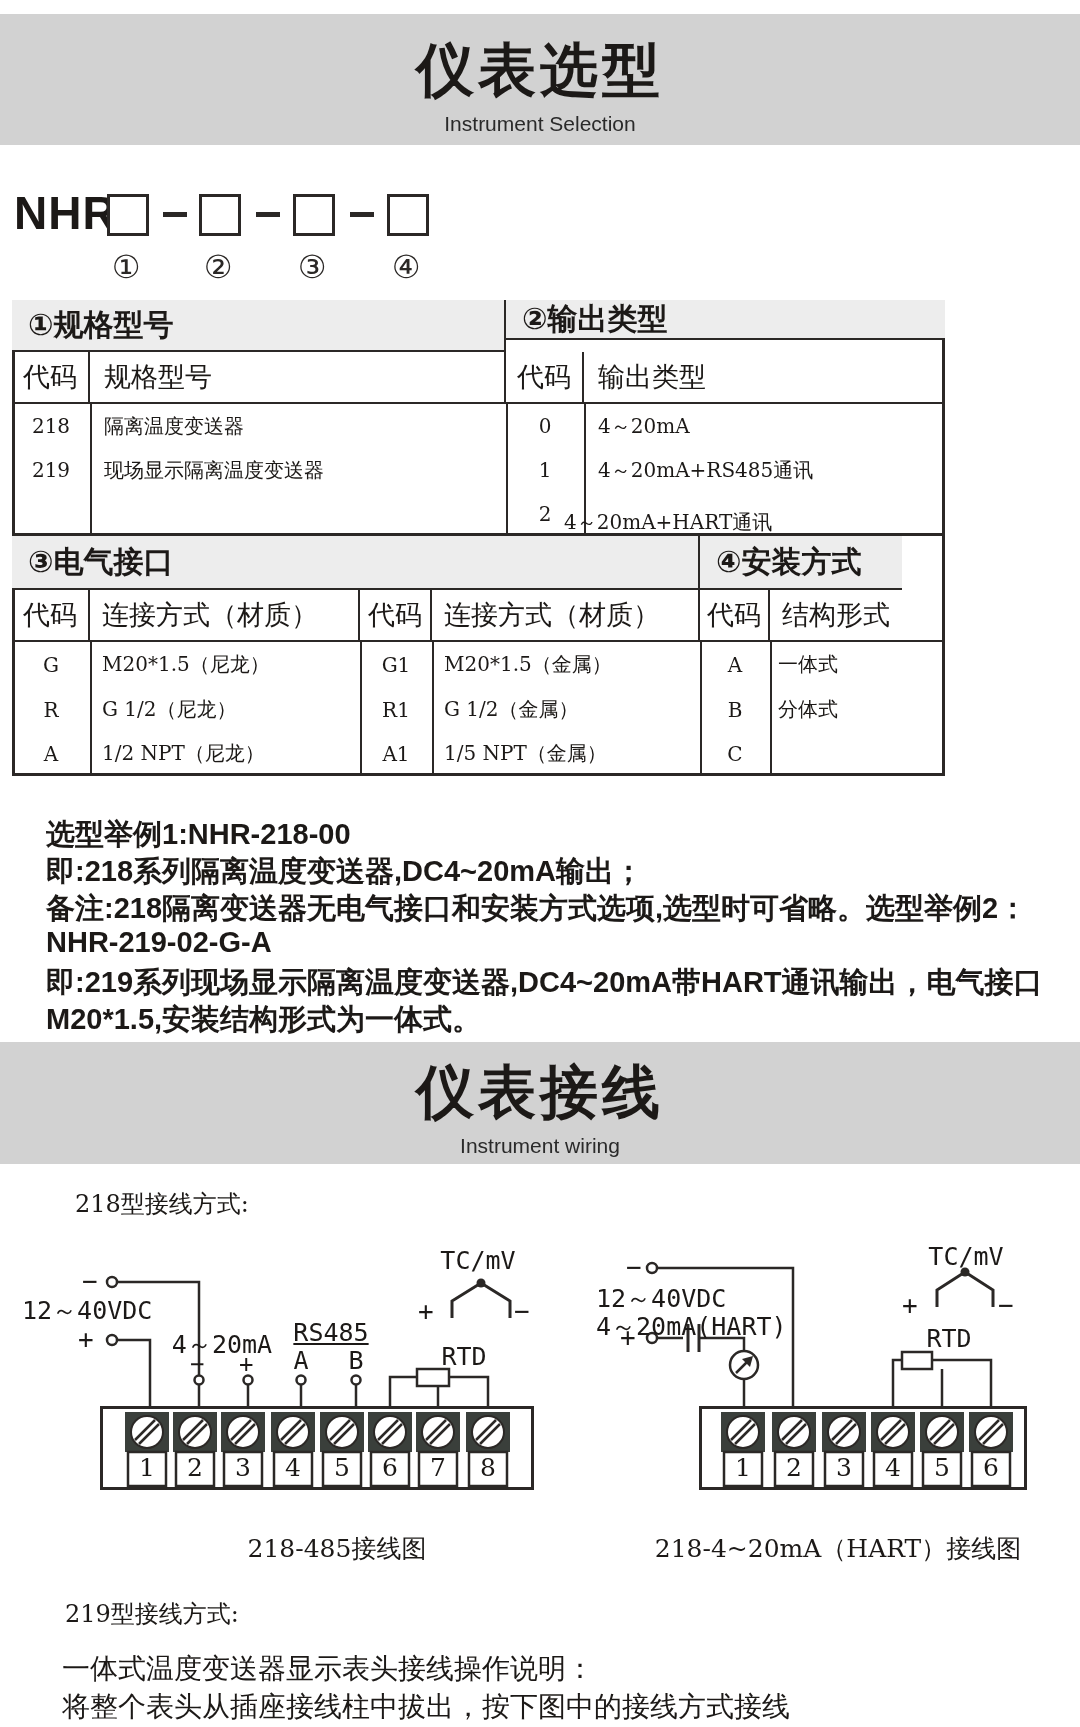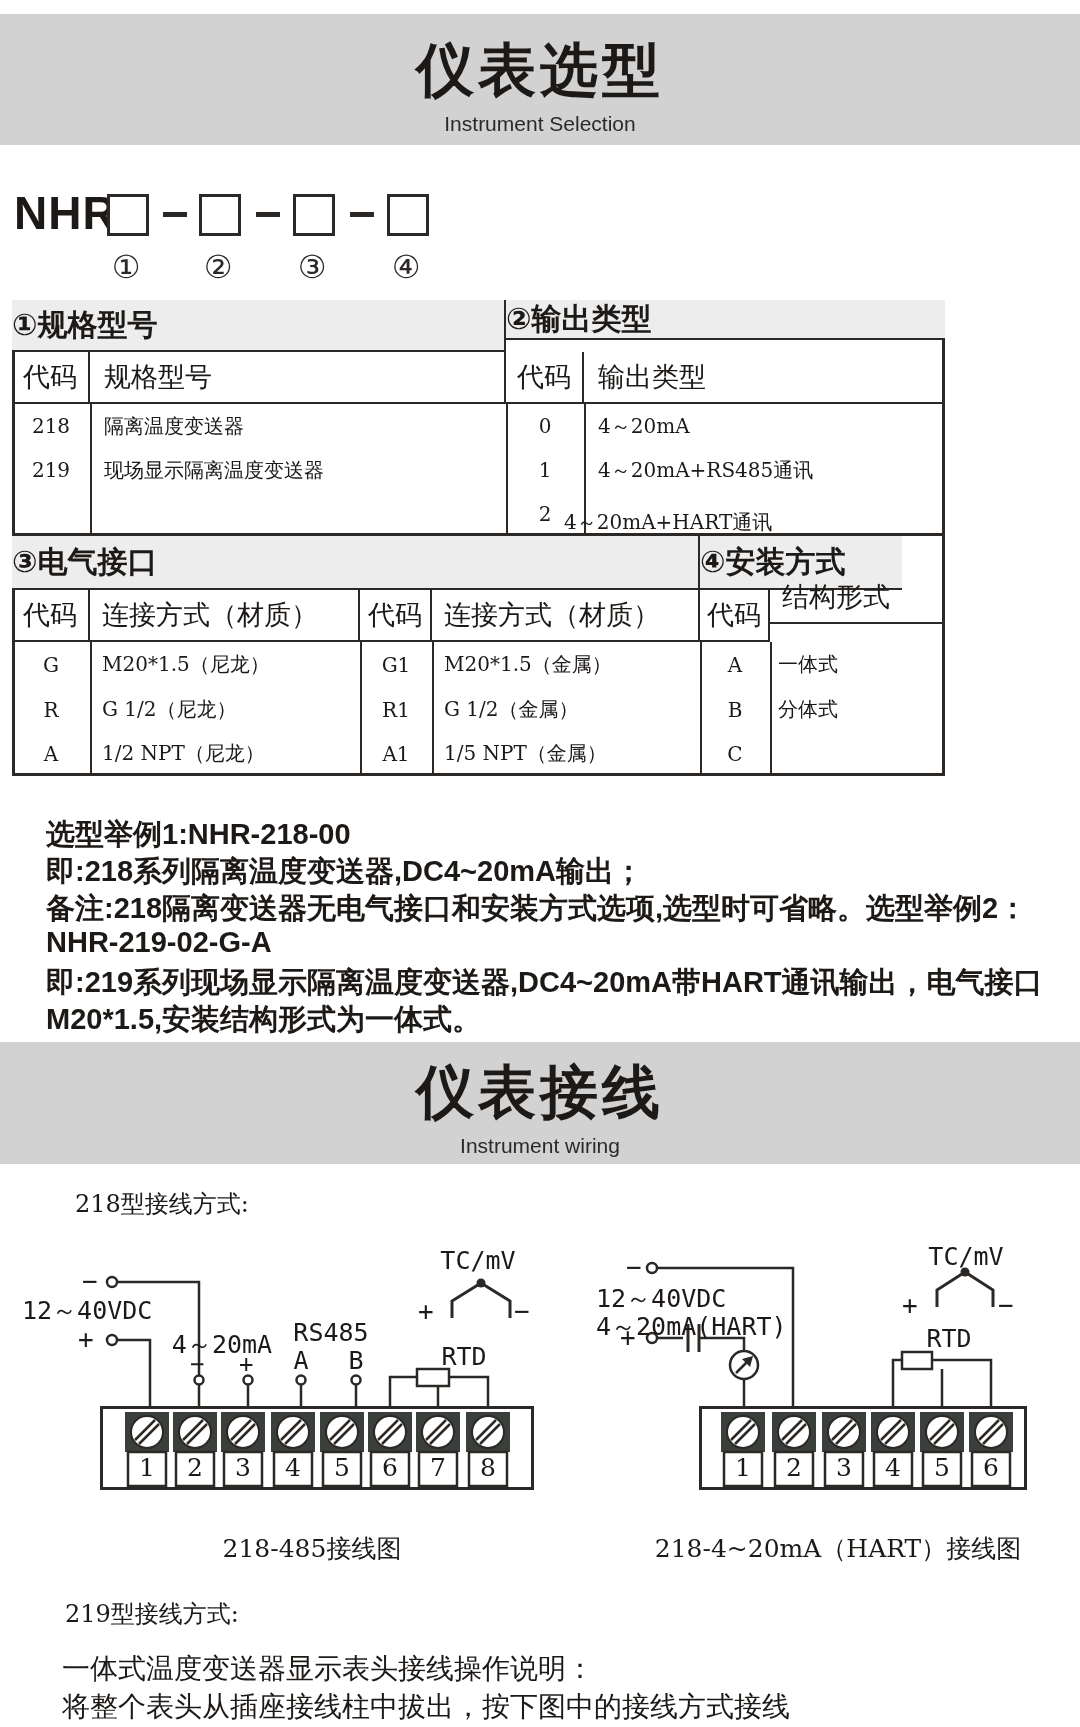--- a/index.html
+++ b/index.html
@@ -11,21 +11,21 @@
   .banner .s{font-size:21px;color:#2a2a2a;margin-top:2px;}
   .box{border:3px solid #2b2826;background:#fff;}
   .dash{height:5px;background:#2b2826;}
   .circnum{font-size:32px;color:#2b2826;text-align:center;}
   .tblwrap{left:12px;top:300px;width:933px;height:476px;}
   .frame{position:absolute;left:0;top:0;right:0;bottom:0;border:3px solid #2b2826;}
   .c{position:absolute;display:flex;align-items:center;box-sizing:border-box;}
   .ctr{justify-content:center;text-align:center;}
   .br{border-right:2px solid #2b2826;}
   .bb{border-bottom:2px solid #2b2826;}
-  .hdr{background:#ededed;font-weight:700;font-size:30px;padding-left:0;}
+  .hdr{background:#ededed;font-weight:700;font-size:30px;padding-left:16px;}
   .kai{font-family:"DejaVu Serif","Liberation Serif",serif;font-size:27px;}
   .cell{font-family:"DejaVu Serif","Liberation Serif",serif;font-size:20px;}
   .tight{font-size:21px;}
   .vseg{position:absolute;width:2px;background:#2b2826;}
   .hline{position:absolute;height:3px;background:#2b2826;}
   .exline{position:absolute;left:46px;font-weight:700;font-size:29px;white-space:nowrap;}
   .wlabel{position:absolute;font-family:"DejaVu Sans Mono","Liberation Mono",monospace;font-size:25px;white-space:nowrap;}
   .wsign{position:absolute;font-family:"DejaVu Sans Mono","Liberation Mono",monospace;font-size:26px;}
   .tnum{position:absolute;width:38px;height:32px;line-height:32px;text-align:center;
         font-family:"DejaVu Serif","Liberation Serif",serif;font-size:25px;}
@@ -87,21 +87,21 @@
     <div class="hline" style="left:0;top:233px;width:933px;"></div>
 
     <div class="c hdr br bb" style="left:0;top:236px;width:688px;height:54px;">③电气接口</div>
     <div class="c hdr bb" style="left:688px;top:236px;width:202px;height:54px;">④安装方式</div>
 
     <div class="c ctr kai br bb" style="left:0;top:290px;width:78px;height:52px;">代码</div>
     <div class="c kai br bb" style="left:78px;top:290px;width:270px;height:52px;padding-left:12px;">连接方式（材质）</div>
     <div class="c ctr kai br bb" style="left:348px;top:290px;width:72px;height:52px;">代码</div>
     <div class="c kai br bb" style="left:420px;top:290px;width:268px;height:52px;padding-left:12px;">连接方式（材质）</div>
     <div class="c ctr kai br bb" style="left:688px;top:290px;width:70px;height:52px;">代码</div>
-    <div class="c kai bb" style="left:758px;top:272px;width:175px;height:52px;padding-left:12px;">结构形式</div>
+    <div class="c kai bb" style="left:758px;top:290px;width:175px;height:52px;padding-left:12px;">结构形式</div>
 
     <div class="vseg" style="left:78px;top:342px;height:134px;"></div>
     <div class="vseg" style="left:348px;top:342px;height:134px;"></div>
     <div class="vseg" style="left:420px;top:342px;height:134px;"></div>
     <div class="vseg" style="left:688px;top:342px;height:134px;"></div>
     <div class="vseg" style="left:758px;top:342px;height:134px;"></div>
 
     <div class="c ctr cell" style="left:0;top:342px;width:78px;height:45px;">G</div>
     <div class="c cell" style="left:90px;top:342px;width:256px;height:45px;">M20*1.5（尼龙）</div>
     <div class="c ctr cell" style="left:348px;top:342px;width:72px;height:45px;">G1</div>
@@ -162,21 +162,21 @@
 
   <div class="wlabel" style="left:428px;top:1246px;width:100px;text-align:center;">TC/mV</div>
   <div class="wsign" style="left:418px;top:1296px;">+</div>
   <div class="wsign" style="left:514px;top:1296px;">−</div>
   <div class="wsign" style="left:82px;top:1266px;">−</div>
   <div class="wlabel" style="left:22px;top:1294px;">12～40VDC</div>
   <div class="wsign" style="left:78px;top:1324px;">+</div>
   <div class="wlabel" style="left:168px;top:1328px;width:108px;text-align:center;">4～20mA</div>
   <div class="wsign" style="left:190px;top:1350px;font-size:24px;">−</div>
   <div class="wsign" style="left:239px;top:1350px;font-size:24px;">+</div>
-  <div class="wlabel" style="left:290px;top:1318px;width:82px;text-align:center;">RS485</div>
+  <div class="wlabel" style="left:290px;top:1318px;width:82px;text-align:center;text-decoration:underline;">RS485</div>
   <div class="wlabel" style="left:290px;top:1346px;width:22px;text-align:center;">A</div>
   <div class="wlabel" style="left:345px;top:1346px;width:22px;text-align:center;">B</div>
   <div class="wlabel" style="left:435px;top:1342px;width:58px;text-align:center;">RTD</div>
 
   <svg style="left:100px;top:1406px;" width="434" height="84" viewBox="0 0 434 84">
     <rect x="1.5" y="1.5" width="431" height="81" fill="#fff" stroke="#2b2826" stroke-width="3"></rect>
     <g>
       <rect x="25" y="6" width="44" height="40" fill="#3a3f3b"></rect>
         <circle cx="47" cy="26" r="16" fill="#fff" stroke="#2b2826" stroke-width="2"></circle>
         <line x1="35" y1="34" x2="55" y2="14" stroke="#2b2826" stroke-width="2.5"></line>
@@ -234,21 +234,21 @@
     </g>
   </svg>
   <div class="tnum" style="left:128px;top:1452px;">1</div>
   <div class="tnum" style="left:176px;top:1452px;">2</div>
   <div class="tnum" style="left:224px;top:1452px;">3</div>
   <div class="tnum" style="left:274px;top:1452px;">4</div>
   <div class="tnum" style="left:323px;top:1452px;">5</div>
   <div class="tnum" style="left:371px;top:1452px;">6</div>
   <div class="tnum" style="left:419px;top:1452px;">7</div>
   <div class="tnum" style="left:469px;top:1452px;">8</div>
-  <div class="cap" style="left:162px;top:1532px;width:300px;">218-485接线图</div>
+  <div class="cap" style="left:187px;top:1532px;width:300px;">218-485接线图</div>
 
   <svg style="left:580px;top:1245px;" width="460" height="245" viewBox="0 0 460 245">
     <g stroke="#2b2826" stroke-width="2.5" fill="none">
       <polyline points="77,23 213,23 213,165"></polyline>
       <line x1="77" y1="93" x2="103" y2="93"></line>
       <polyline points="119,93 164,93 164,106"></polyline>
       <line x1="164" y1="134" x2="164" y2="165"></line>
       <polyline points="322,115 313,115 313,165"></polyline>
       <polyline points="352,115 411,115 411,165"></polyline>
       <line x1="362" y1="124" x2="362" y2="165"></line>

